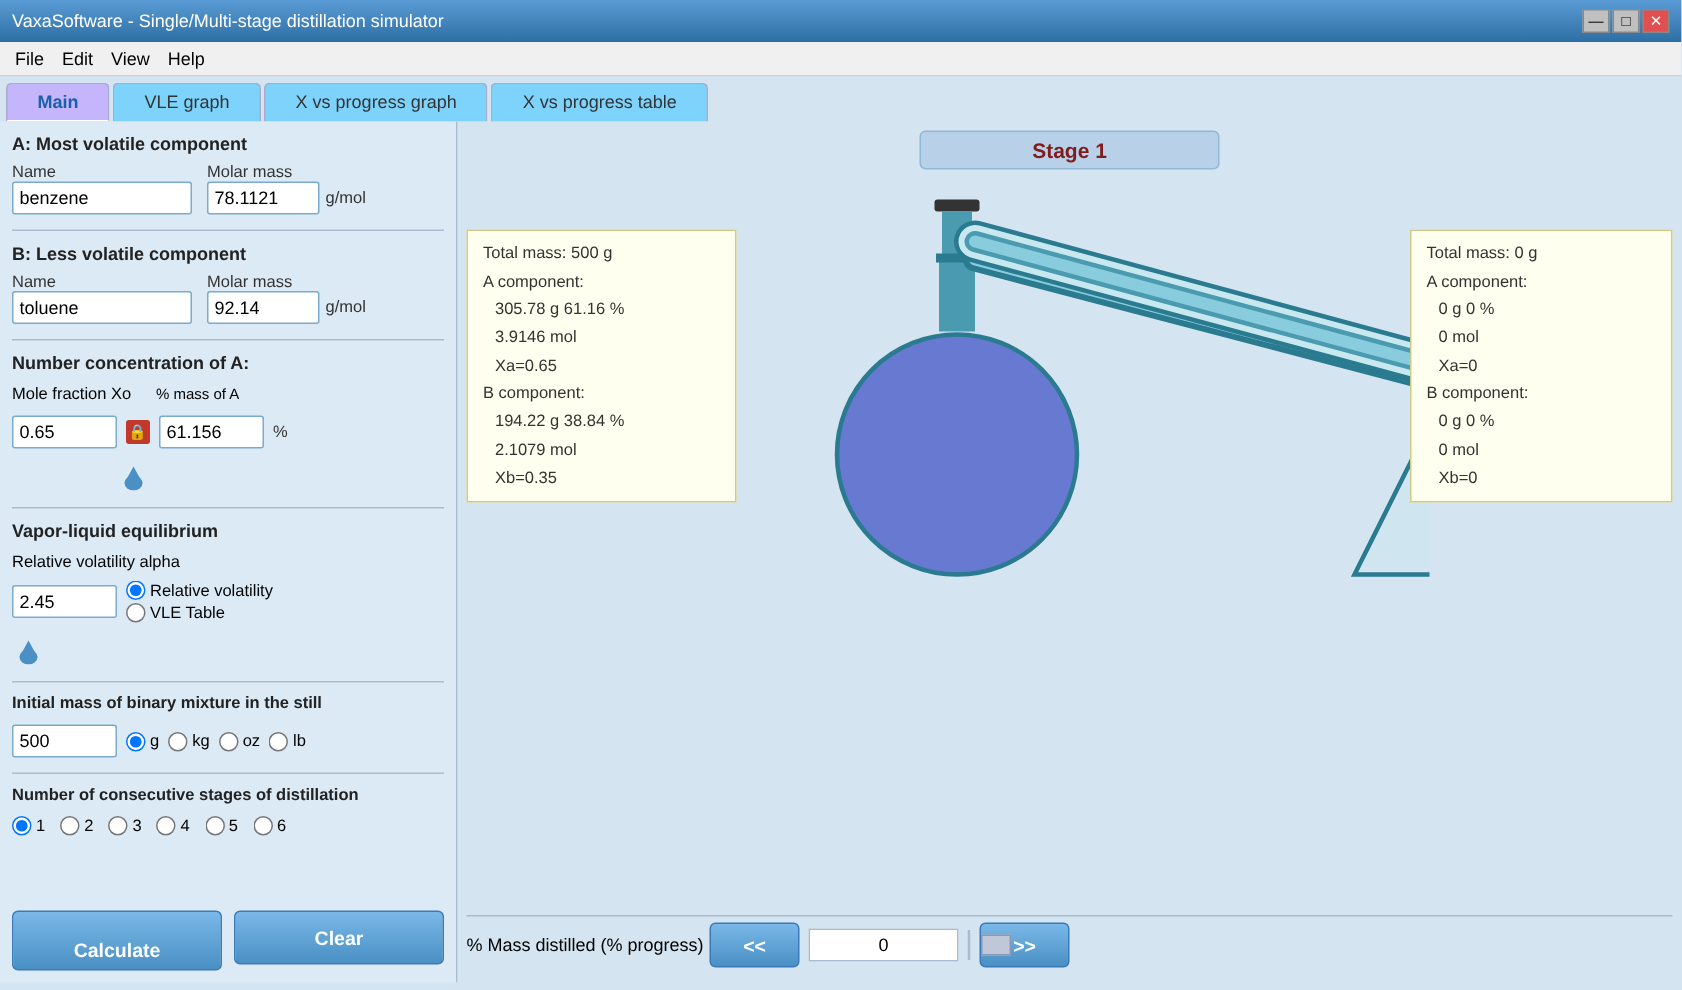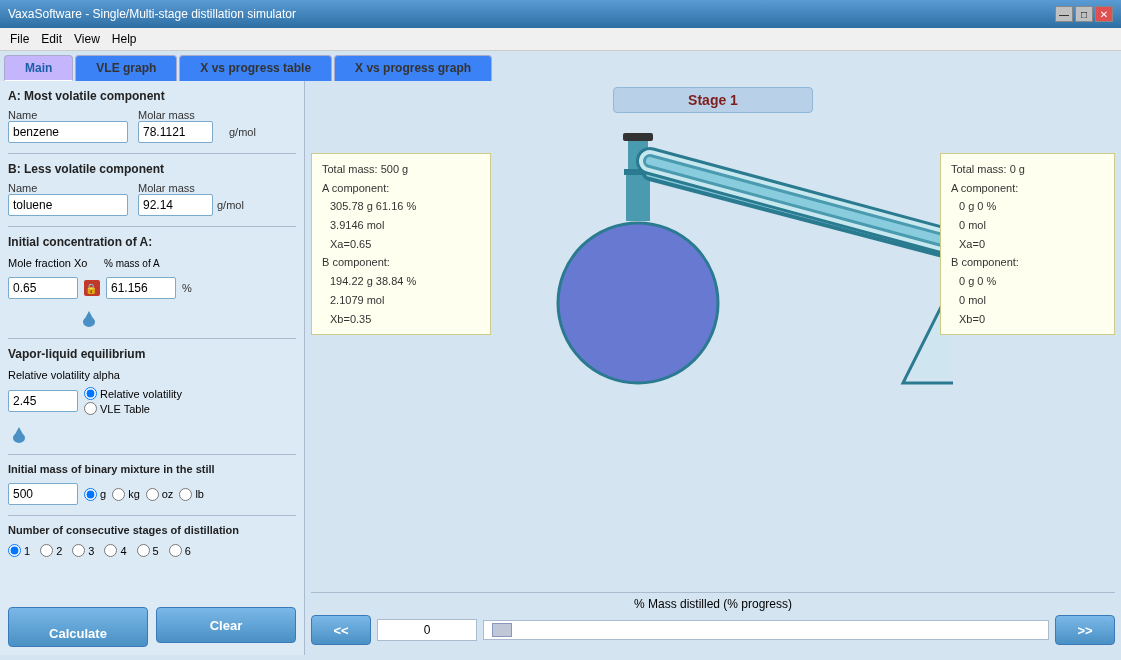--- a/index.html
+++ b/index.html
@@ -44,24 +44,23 @@
       display: flex;
       padding: 4px 4px 0;
       gap: 2px;
     }
     .tab {
       padding: 5px 20px;
       border: 1px solid #aac;
       border-bottom: none;
       border-radius: 4px 4px 0 0;
       cursor: pointer;
-      background: #3b82f6;
+      background: #7dd3fc;
       font-size: 12px;
       color: #333;
-      font-weight: bold;
     }
     .tab.active {
       background: #c4b5fd;
       color: #1a5fa8;
       font-weight: bold;
       border-bottom: 1px solid white;
     }
     
     .main-content {
       display: flex;
@@ -235,21 +234,21 @@
       width: 20px;
       height: 14px;
       background: #c0c8d8;
       border: 1px solid #8899bb;
       position: absolute;
       left: 8px;
     }
     
     .progress-section {
       display: flex;
-      flex-direction: column;
+      flex-direction: row;
       gap: 4px;
       padding: 4px 0;
       border-top: 1px solid #aabbd0;
     }
     .progress-row1 {
       display: flex;
       align-items: center;
       justify-content: center;
     }
     .progress-row2 {
@@ -273,39 +272,39 @@
 <div class="menu-bar">
   <span class="menu-item">File</span>
   <span class="menu-item">Edit</span>
   <span class="menu-item">View</span>
   <span class="menu-item">Help</span>
 </div>
 
 <div class="tabs-bar">
   <div class="tab active">Main</div>
   <div class="tab">VLE graph</div>
+  <div class="tab">X vs progress graph</div>
   <div class="tab">X vs progress table</div>
-  <div class="tab">X vs progress graph</div>
 </div>
 
 <div class="main-content">
 
   <div class="left-panel">
 
     <div>
       <span class="section-label">A: Most volatile component</span>
     </div>
     <div class="form-row">
       <div>
         <div class="form-col-label">Name</div>
         <input type="text" class="input-name" value="benzene" style="">
       </div>
       <div style="margin-left:4px;">
         <div class="form-col-label2">Molar mass</div>
-        <span style="display:flex;align-items:center;gap:16px;">
+        <span style="display:flex;align-items:center;gap:4px;">
           <input type="text" class="input-molar" value="78.1121" style="">
           <span class="unit-label">g/mol</span>
         </span>
       </div>
     </div>
 
     <div class="divider"></div>
 
     <div>
       <span class="section-label">B: Less volatile component</span>
@@ -319,21 +318,21 @@
         <div class="form-col-label2">Molar mass</div>
         <span style="display:flex;align-items:center;gap:4px;">
           <input type="text" class="input-molar" value="92.14" style="">
           <span class="unit-label">g/mol</span>
         </span>
       </div>
     </div>
 
     <div class="divider"></div>
 
-    <div class="section-label">Initial concentration of A:</div>
+    <div class="section-label">Number concentration of A:</div>
     <div class="form-row">
       <span style="width:90px;font-size:11px;">Mole fraction Xo</span>
       <span style="font-size:10px;">% mass of A</span>
     </div>
     <div class="form-row">
       <input type="text" class="input-xo" value="0.65" style="">
       <div class="lock-icon"></div>
       <input type="text" class="input-pct" value="61.156" style="">
       <span class="unit-label">%</span>
     </div>

